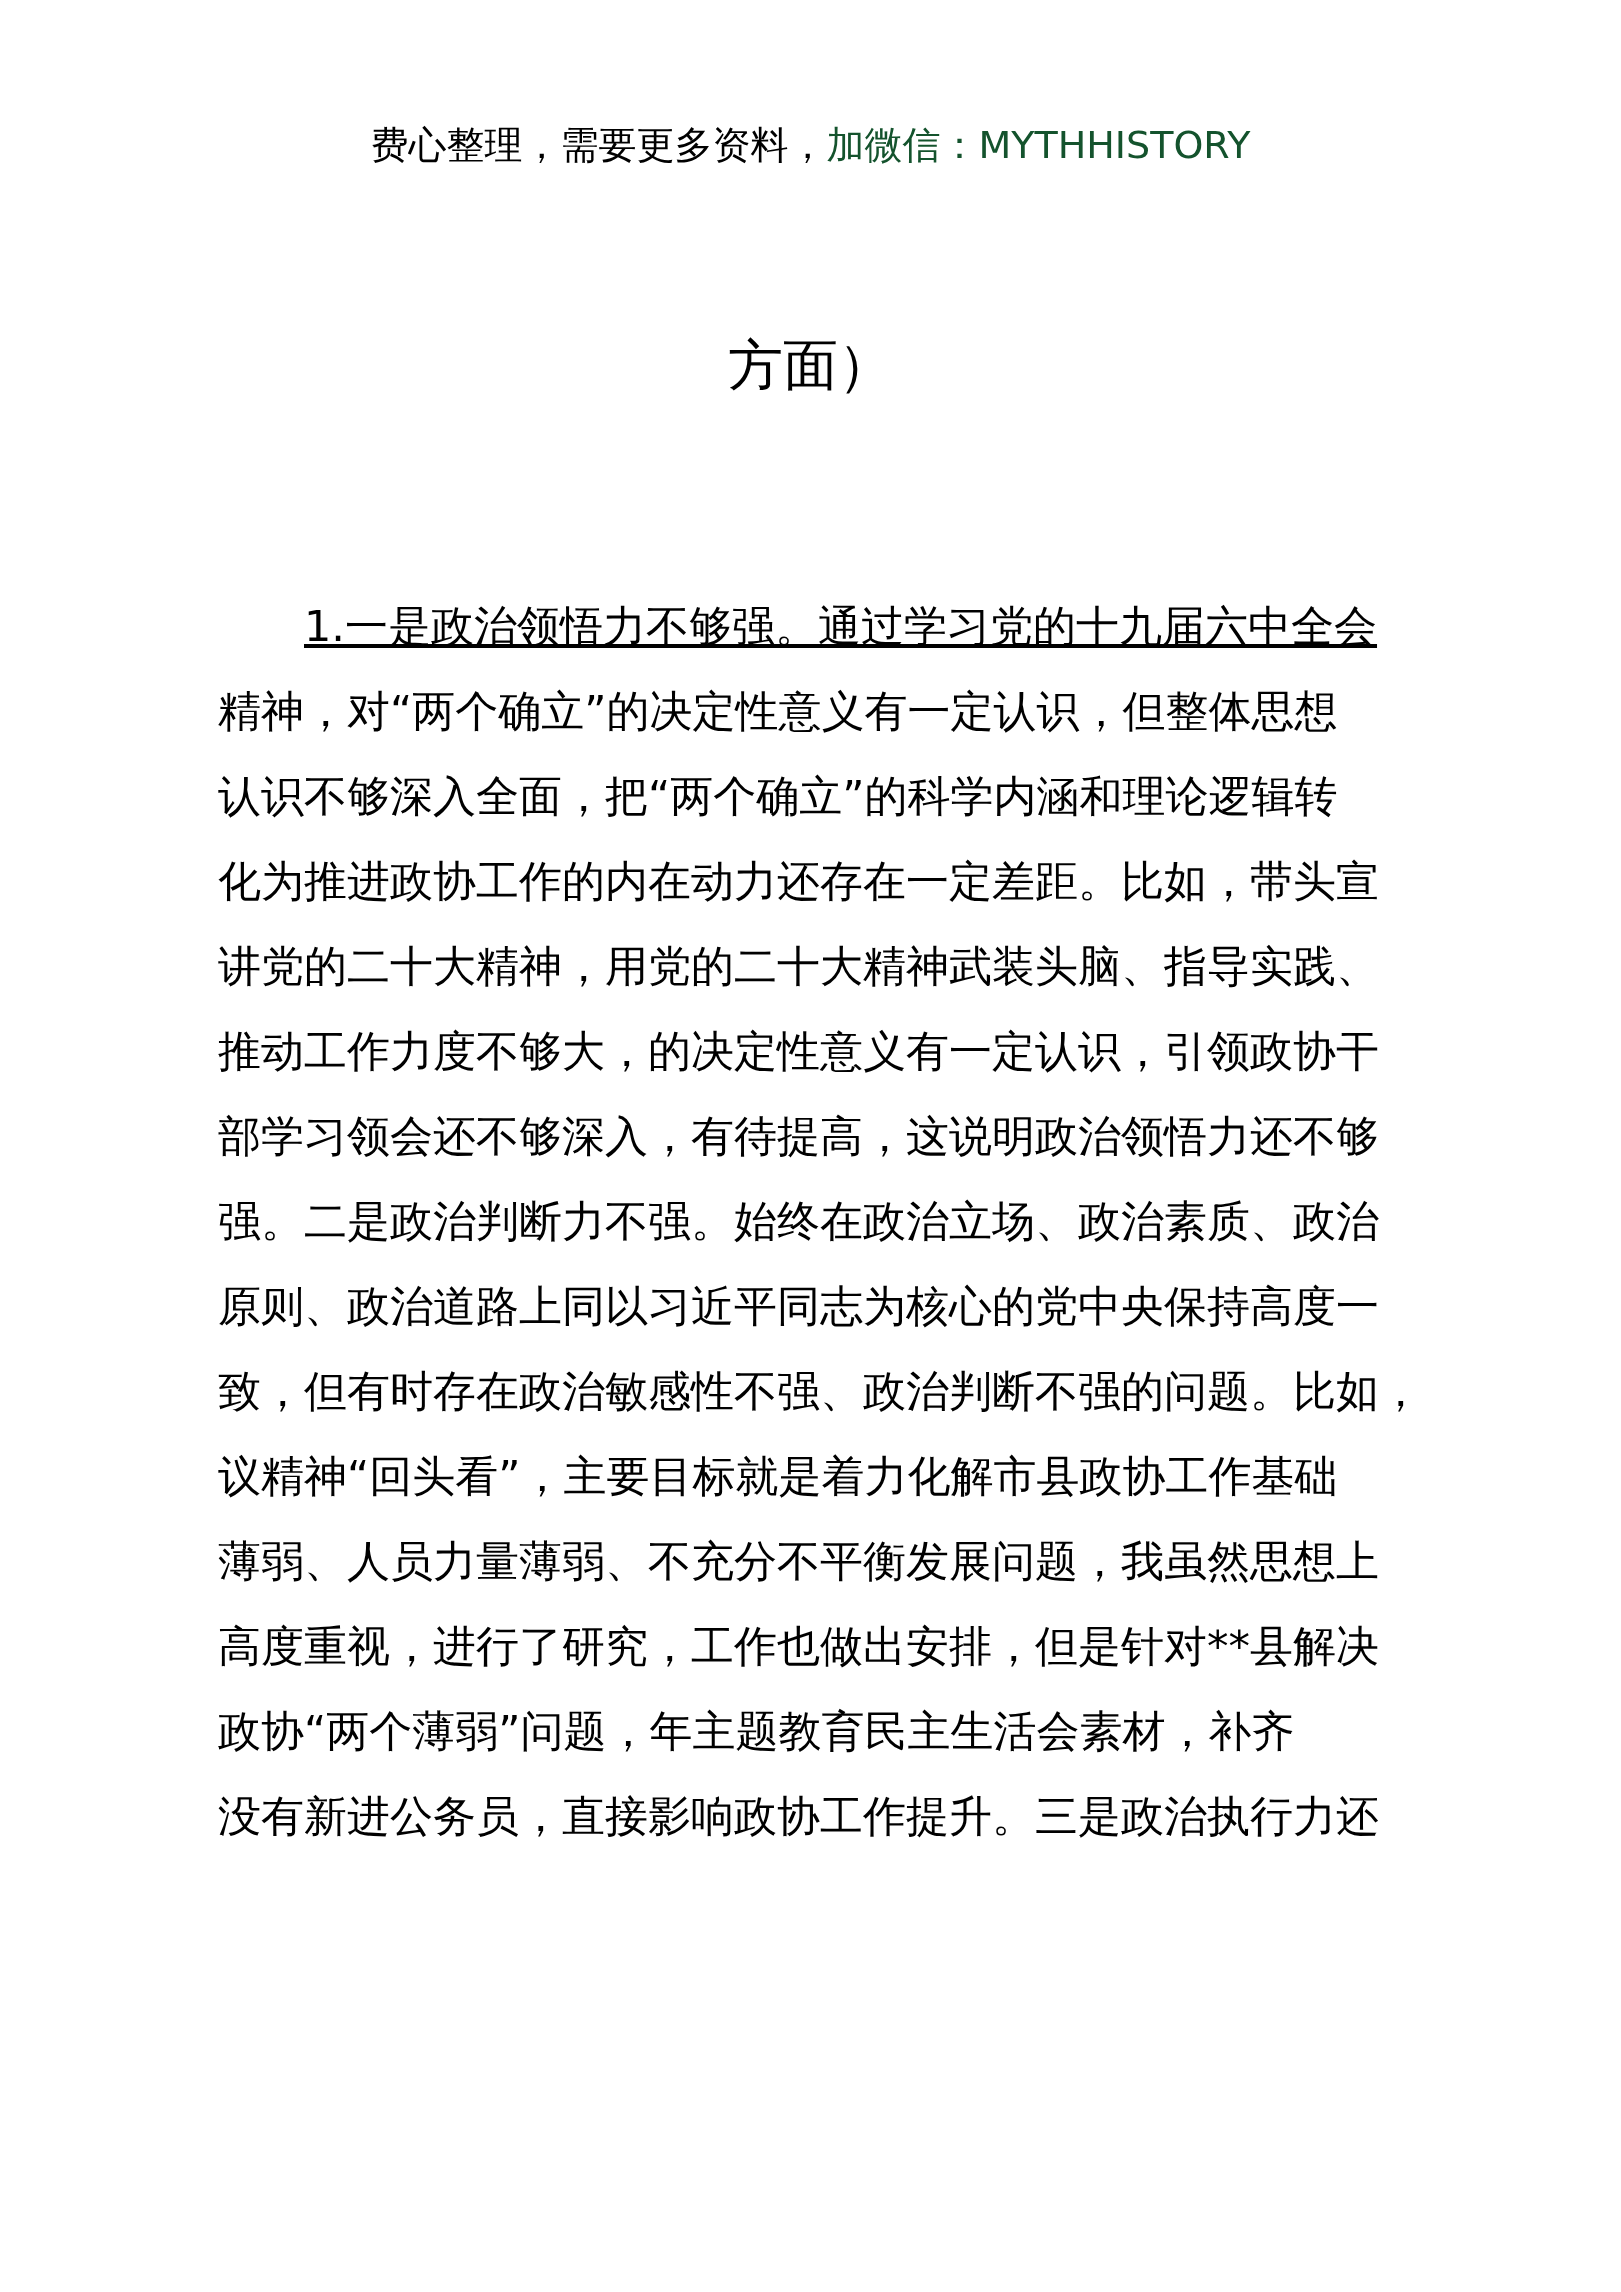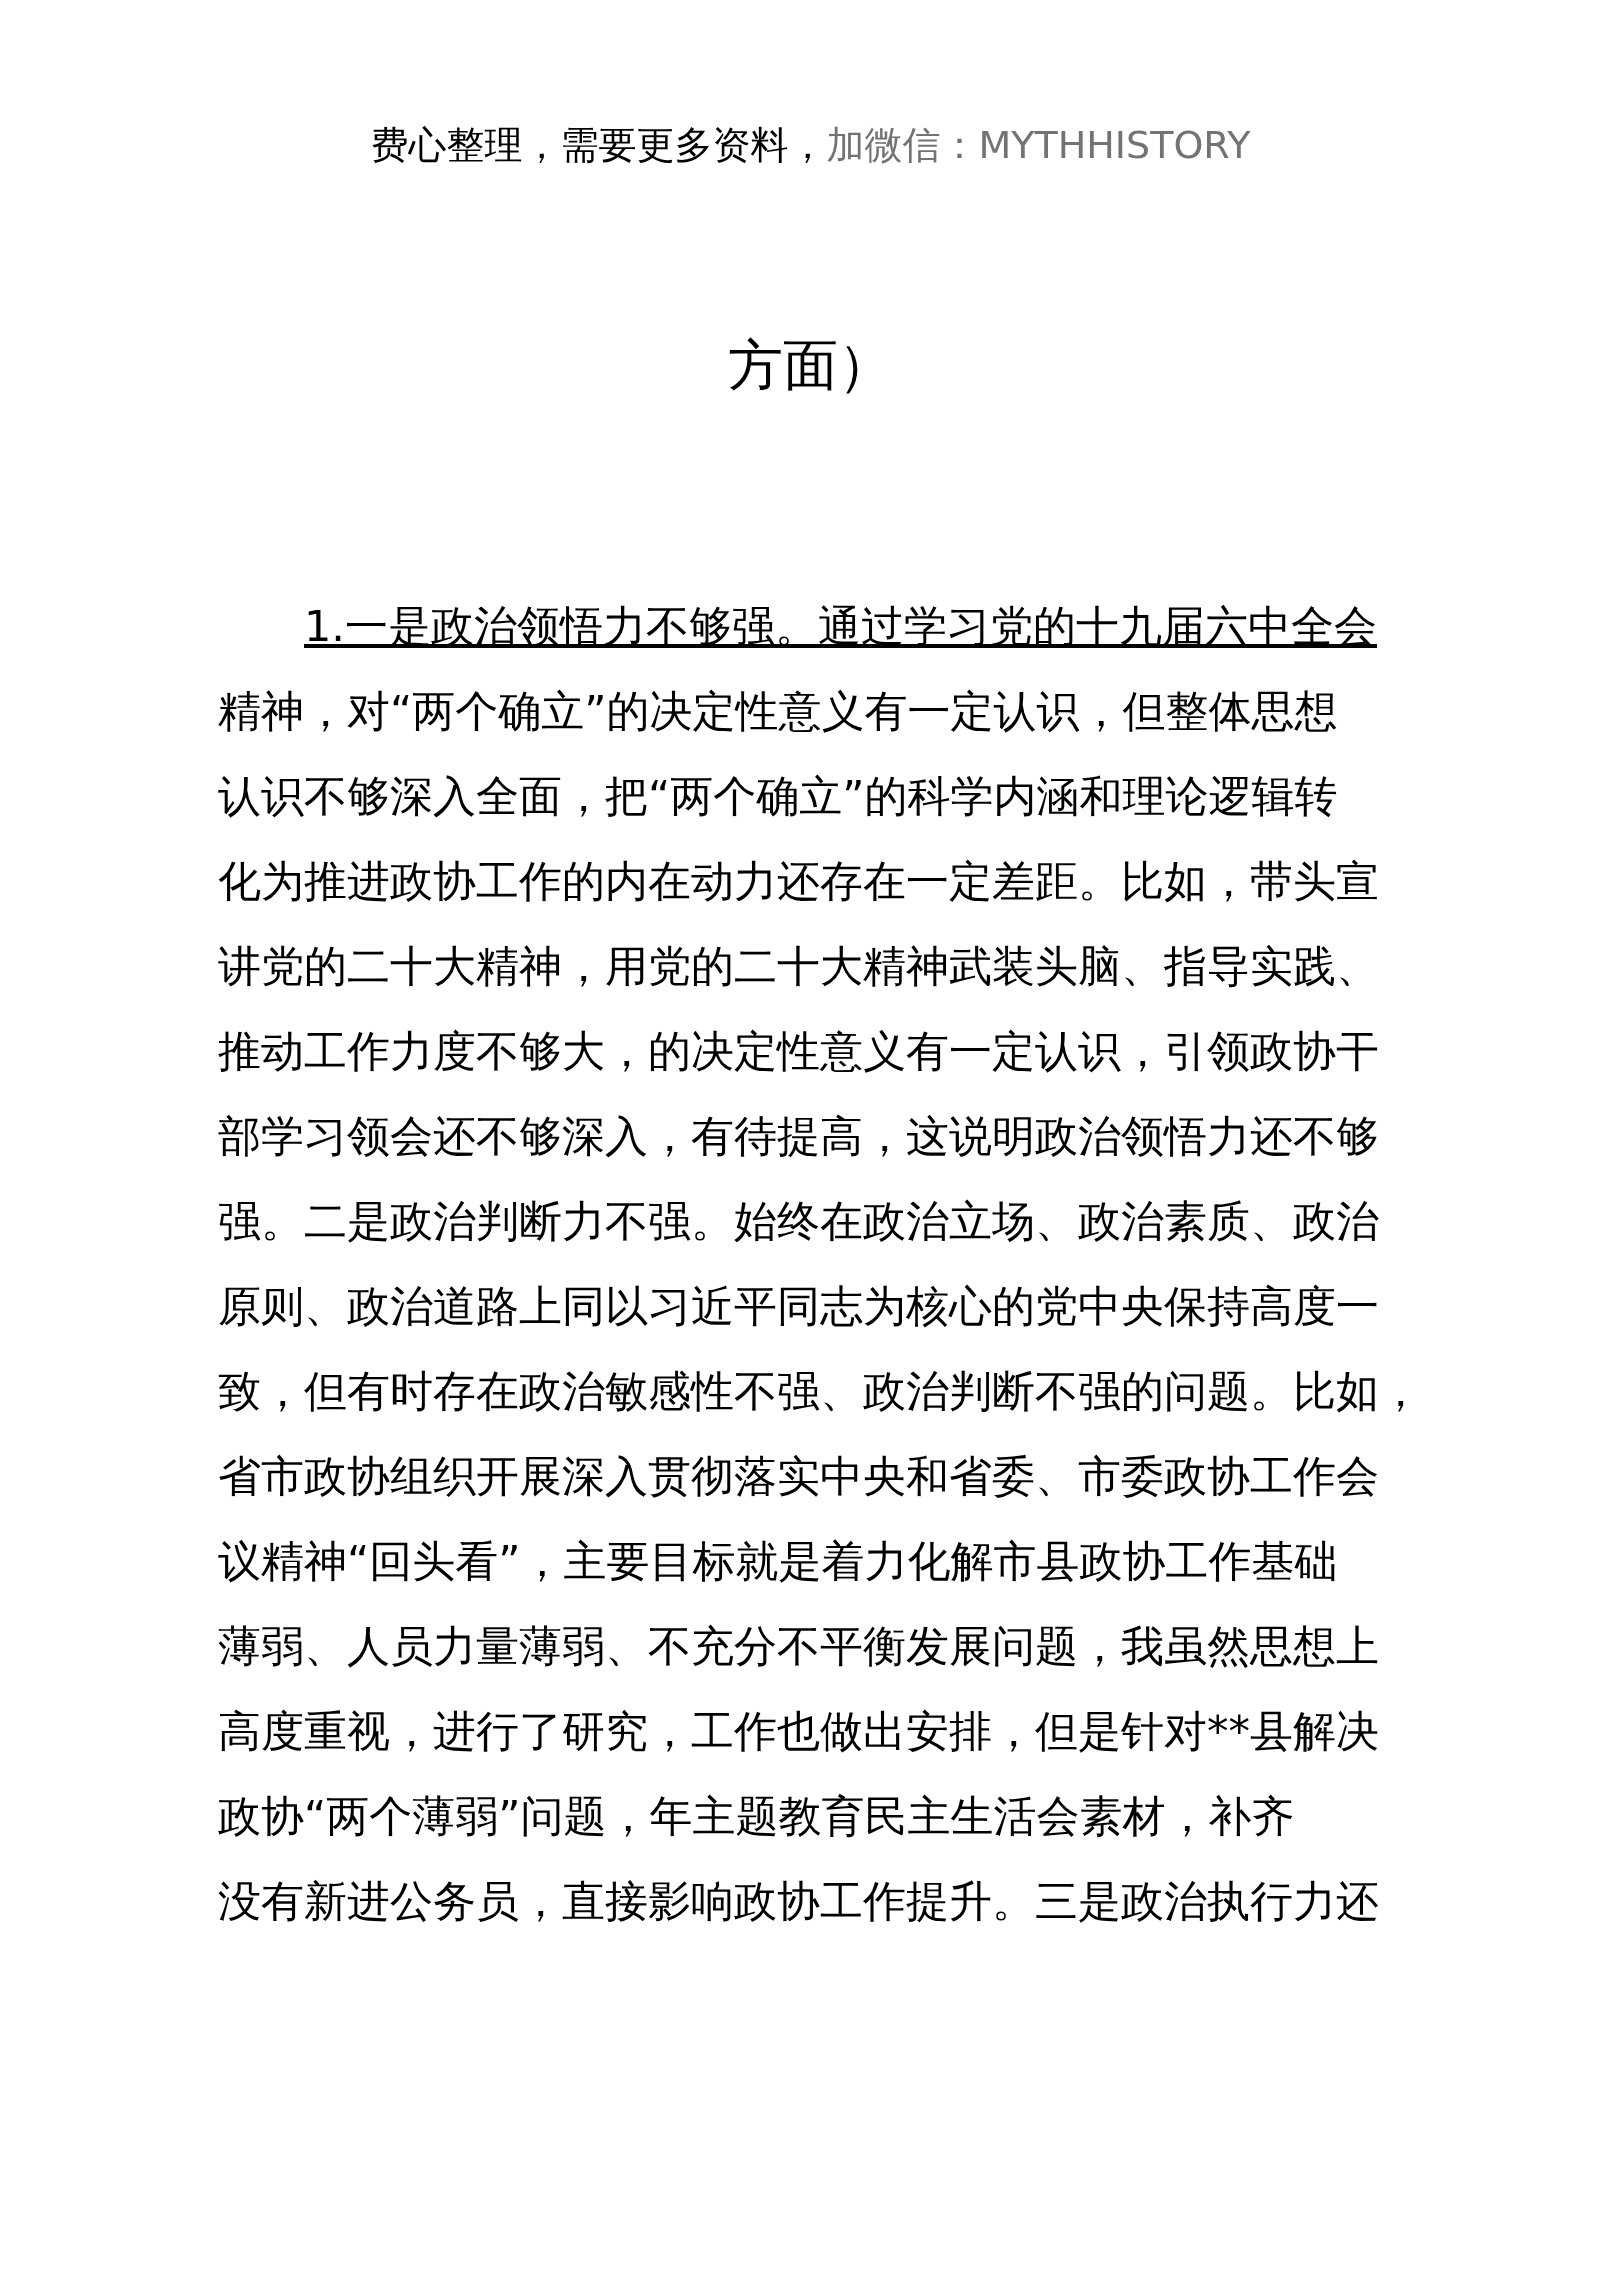--- a/index.html
+++ b/index.html
@@ -18,21 +18,21 @@
   .header {
     position: absolute;
     top: 116px;
     left: 0;
     width: 1621px;
     text-align: center;
     font-size: 38px;
     line-height: 59px;
     white-space: nowrap;
   }
-  .header .red { color: #737373; }
+  .header .red { color: #14532d; }
   .title {
     position: absolute;
     top: 323px;
     left: 196px;
     width: 1229px;
     text-align: center;
     font-size: 55px;
     line-height: 85px;
   }
   .title .tline { display: block; white-space: nowrap; }
@@ -66,20 +66,19 @@
   <span class="line first">1.一是政治领悟力不够强。通过学习党的十九届六中全会</span>
   <span class="line">精神，对“两个确立”的决定性意义有一定认识，但整体思想</span>
   <span class="line">认识不够深入全面，把“两个确立”的科学内涵和理论逻辑转</span>
   <span class="line">化为推进政协工作的内在动力还存在一定差距。比如，带头宣</span>
   <span class="line">讲党的二十大精神，用党的二十大精神武装头脑、指导实践、</span>
   <span class="line">推动工作力度不够大，的决定性意义有一定认识，引领政协干</span>
   <span class="line">部学习领会还不够深入，有待提高，这说明政治领悟力还不够</span>
   <span class="line">强。二是政治判断力不强。始终在政治立场、政治素质、政治</span>
   <span class="line">原则、政治道路上同以习近平同志为核心的党中央保持高度一</span>
   <span class="line">致，但有时存在政治敏感性不强、政治判断不强的问题。比如，</span>
-  <span class="line">省市政协组织开展深入贯彻落实中央和省委、市委政协工作会</span>
   <span class="line">议精神“回头看”，主要目标就是着力化解市县政协工作基础</span>
   <span class="line">薄弱、人员力量薄弱、不充分不平衡发展问题，我虽然思想上</span>
   <span class="line">高度重视，进行了研究，工作也做出安排，但是针对**县解决</span>
   <span class="line">政协“两个薄弱”问题，年主题教育民主生活会素材，补齐</span>
   <span class="line">没有新进公务员，直接影响政协工作提升。三是政治执行力还</span>
 </div>
 
 
 </body></html>

